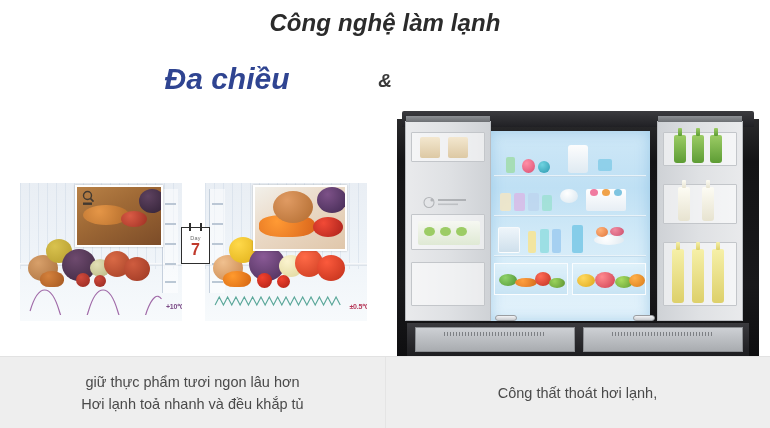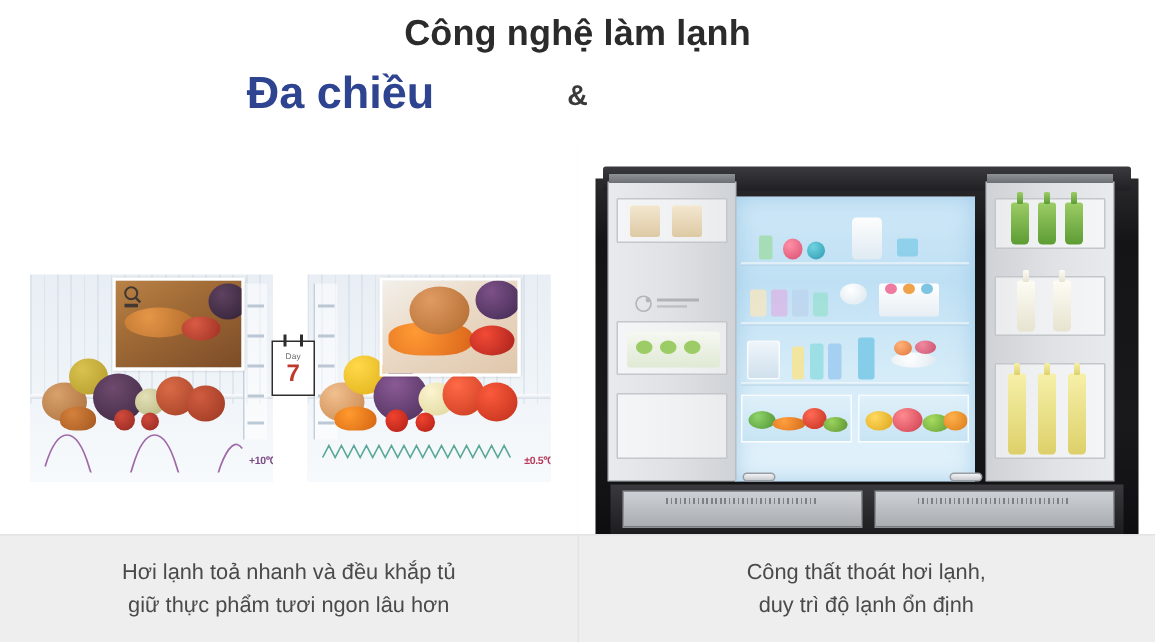--- a/index.html
+++ b/index.html
@@ -21,31 +21,32 @@
   }
 
   
   .heading-block {
     position: absolute;
     top: 0;
     left: 0;
     width: 770px;
     height: 96px;
     text-align: center;
+    font-style: italic;
   }
   .title-main {
     margin-top: 8px;
     font-size: 24px;
     font-weight: bold;
     color: #2b2b2b;
     letter-spacing: 0.1px;
     line-height: 30px;
   }
   .subtitle-row {
-    margin-top: 6px;
+    margin-top: 22px;
     height: 40px;
     position: relative;
     width: 770px;
   }
   .sub-left {
     position: absolute;
     left: 112px;
     top: 0;
     width: 230px;
     text-align: center;
@@ -622,23 +623,22 @@
           </div>
         <div class="drawer" style="left:176px;width:160px;">
             <div class="vent"></div>
           </div>
       </div>
     </div>
   </div>
 
   <div class="caption-band">
     <div class="caption left">
+      <div>giữ thực phẩm tươi ngon lâu hơn</div>
       <div>Hơi lạnh toả nhanh và đều khắp tủ</div>
-      <div>giữ thực phẩm tươi ngon lâu hơn</div>
     </div>
     <div class="caption-divider"></div>
     <div class="caption right">
       <div>Công thất thoát hơi lạnh,</div>
-      <div>duy trì độ lạnh ổn định</div>
     </div>
   </div>
 
 </div>
 
 </body></html>

